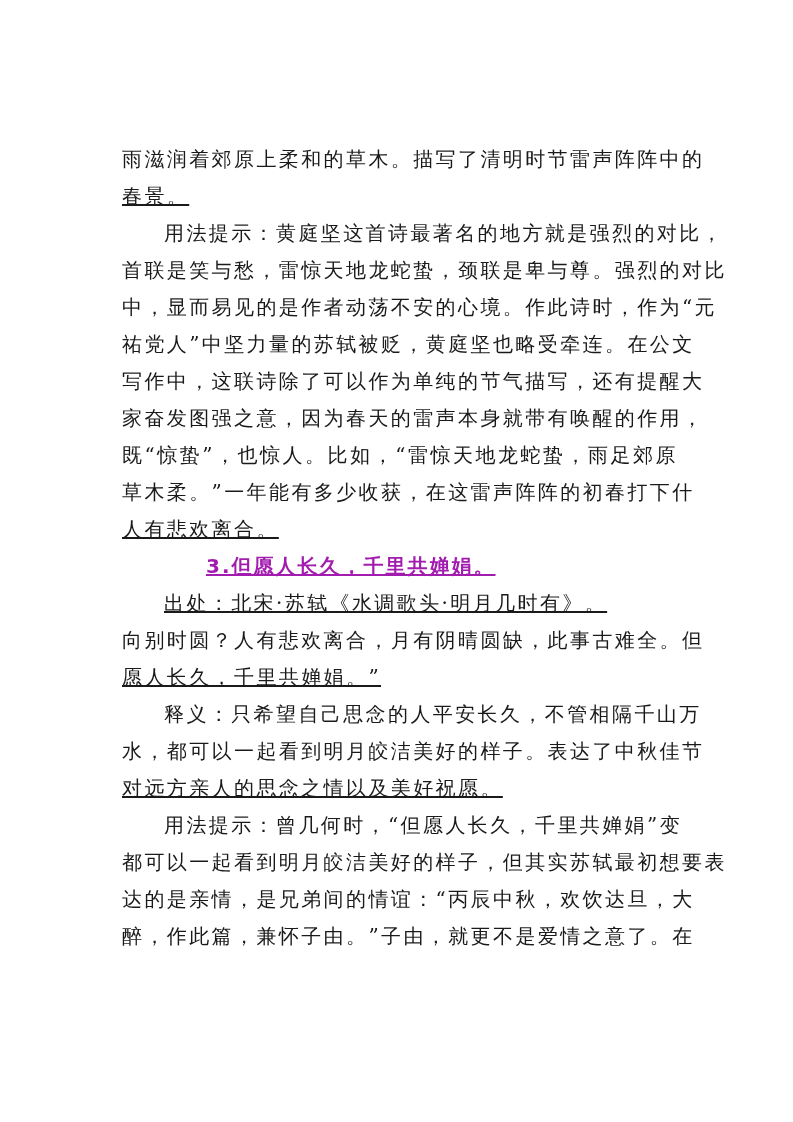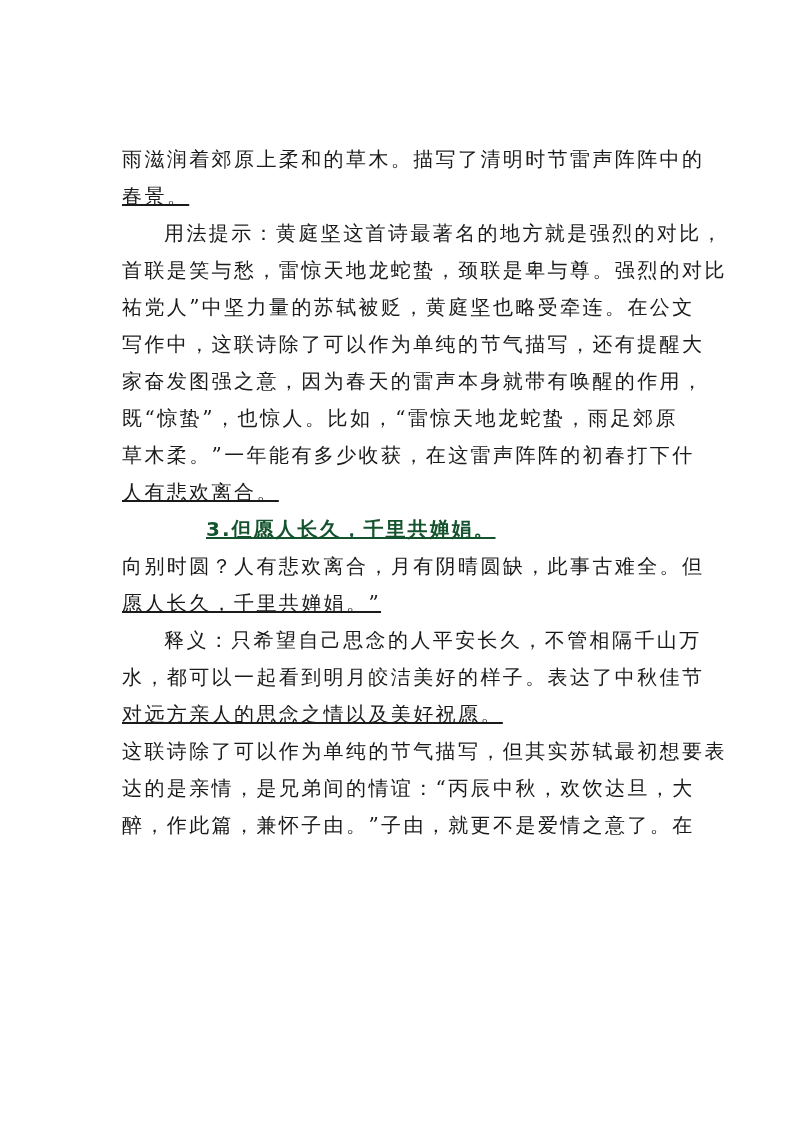--- a/index.html
+++ b/index.html
@@ -28,21 +28,21 @@
     }
     .para {
       margin: 0;
       text-indent: 0;
     }
     .heading {
       margin: 0;
       text-indent: 2.1em;
       font-family: "DejaVu Sans", "Liberation Sans", sans-serif;
       font-weight: bold;
-      color: #14532d;
+      color: #a21caf;
       letter-spacing: 2px;
     }
     .line {
       display: block;
       white-space: nowrap;
       text-align: justify;
       text-align-last: justify;
     }
     .line.last {
       text-align-last: left;
@@ -55,43 +55,48 @@
 <div class="page">
 
   <div class="para">
     <span class="line">雨滋润着郊原上柔和的草木。描写了清明时节雷声阵阵中的</span>
     <span class="line last">春景。</span>
   </div>
 
   <div class="para">
     <span class="line" style="padding-left:2.1em;">用法提示：黄庭坚这首诗最著名的地方就是强烈的对比，</span>
     <span class="line">首联是笑与愁，雷惊天地龙蛇蛰，颈联是卑与尊。强烈的对比</span>
+    <span class="line">中，显而易见的是作者动荡不安的心境。作此诗时，作为“元</span>
     <span class="line">祐党人”中坚力量的苏轼被贬，黄庭坚也略受牵连。在公文</span>
     <span class="line">写作中，这联诗除了可以作为单纯的节气描写，还有提醒大</span>
     <span class="line">家奋发图强之意，因为春天的雷声本身就带有唤醒的作用，</span>
     <span class="line">既“惊蛰”，也惊人。比如，“雷惊天地龙蛇蛰，雨足郊原</span>
     <span class="line">草木柔。”一年能有多少收获，在这雷声阵阵的初春打下什</span>
     <span class="line last">人有悲欢离合。</span>
   </div>
 
   <div class="heading">
     <span class="line last" style="padding-left:2.1em;">3.但愿人长久，千里共婵娟。</span>
   </div>
 
+  <div class="para">
+    <span class="line last" style="padding-left:2.1em;">出处：北宋·苏轼《水调歌头·明月几时有》。</span>
+  </div>
 
   <div class="para">
     <span class="line">向别时圆？人有悲欢离合，月有阴晴圆缺，此事古难全。但</span>
     <span class="line last">愿人长久，千里共婵娟。”</span>
   </div>
 
   <div class="para">
     <span class="line" style="padding-left:2.1em;">释义：只希望自己思念的人平安长久，不管相隔千山万</span>
     <span class="line">水，都可以一起看到明月皎洁美好的样子。表达了中秋佳节</span>
     <span class="line last">对远方亲人的思念之情以及美好祝愿。</span>
   </div>
 
   <div class="para">
-    <span class="line">这联诗除了可以作为单纯的节气描写，但其实苏轼最初想要表</span>
+    <span class="line" style="padding-left:2.1em;">用法提示：曾几何时，“但愿人长久，千里共婵娟”变</span>
+    <span class="line">都可以一起看到明月皎洁美好的样子，但其实苏轼最初想要表</span>
     <span class="line">达的是亲情，是兄弟间的情谊：“丙辰中秋，欢饮达旦，大</span>
     <span class="line">醉，作此篇，兼怀子由。”子由，就更不是爱情之意了。在</span>
   </div>
 
 </div>
 
 </body></html>

